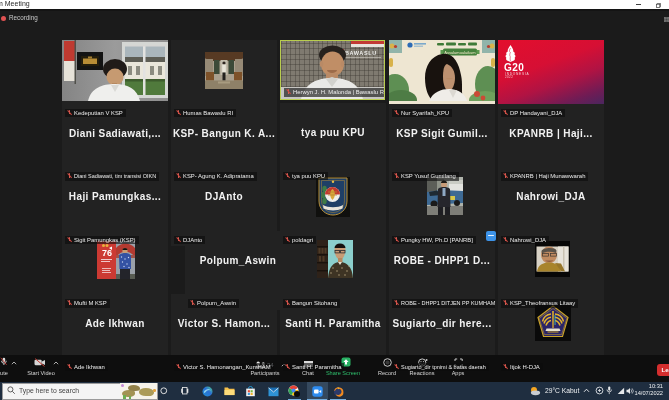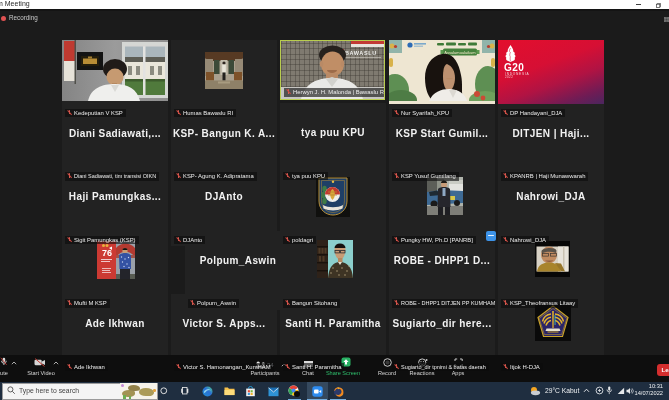--- a/index.html
+++ b/index.html
@@ -186,25 +186,25 @@
   </div>
 <div class="tile" style="left:171px;top:103.5px">
     <div class="name">KSP- Bangun K. A...</div>
     <div class="lbl"><m-i></m-i>KSP- Agung K. Adipratama</div>
   </div>
 <div class="tile" style="left:280px;top:103px">
     <div class="name">tya puu KPU</div>
     <div class="lbl"><m-i></m-i>tya puu KPU</div>
   </div>
 <div class="tile" style="left:389px;top:103.5px">
-    <div class="name">KSP Start Gumil...</div>
+    <div class="name">KSP Sigit Gumil...</div>
     <div class="lbl"><m-i></m-i>KSP Yusuf Gumilang</div>
   </div>
 <div class="tile" style="left:498px;top:103.5px">
-    <div class="name">DITJEN | Haji...</div>
+    <div class="name">KPANRB | Haji...</div>
     <div class="lbl"><m-i></m-i>KPANRB | Haji Munawwarah</div>
   </div>
 
 <div class="tile" style="left:62px;top:167px">
     <div class="name">Haji  Pamungkas...</div>
     <div class="lbl"><m-i></m-i>Sigit Pamungkas (KSP)</div>
   </div>
 <div class="tile" style="left:171px;top:167px">
     <div class="name">DJAnto</div>
     <div class="lbl"><m-i></m-i>DJAnto</div>
@@ -351,21 +351,21 @@
   <path d="M2 30.5 C3 24 8 21.5 14 21.5 C20 21.5 25 24.5 26 30.5 Z" fill="#a8842c"></path>
   <path d="M20 22 L26 30 L30 30.5 L26 22.5 Z" fill="#97762a"></path>
 </svg>
   </div>
 
 <div class="tile" style="left:62px;top:294px">
     <div class="name">Ade Ikhwan</div>
     <div class="lbl"><m-i></m-i>Ade Ikhwan</div>
   </div>
 <div class="tile" style="left:171px;top:294px">
-    <div class="name">Victor S. Apps...</div>
+    <div class="name">Victor S. Hamon...</div>
     <div class="lbl"><m-i></m-i>Victor S. Hamonangan_KumHAM</div>
   </div>
 <div class="tile" style="left:280px;top:294px">
     <div class="name">Santi H. Paramitha</div>
     <div class="lbl"><m-i></m-i>Santi H. Paramitha</div>
   </div>
 <div class="tile" style="left:389px;top:294px">
     <div class="name">Sugiarto_dir  here...</div>
     <div class="lbl" style="font-size:5.5px"><m-i></m-i>Sugiarto_dir tpnimi &amp; batas daerah</div>
   </div>

